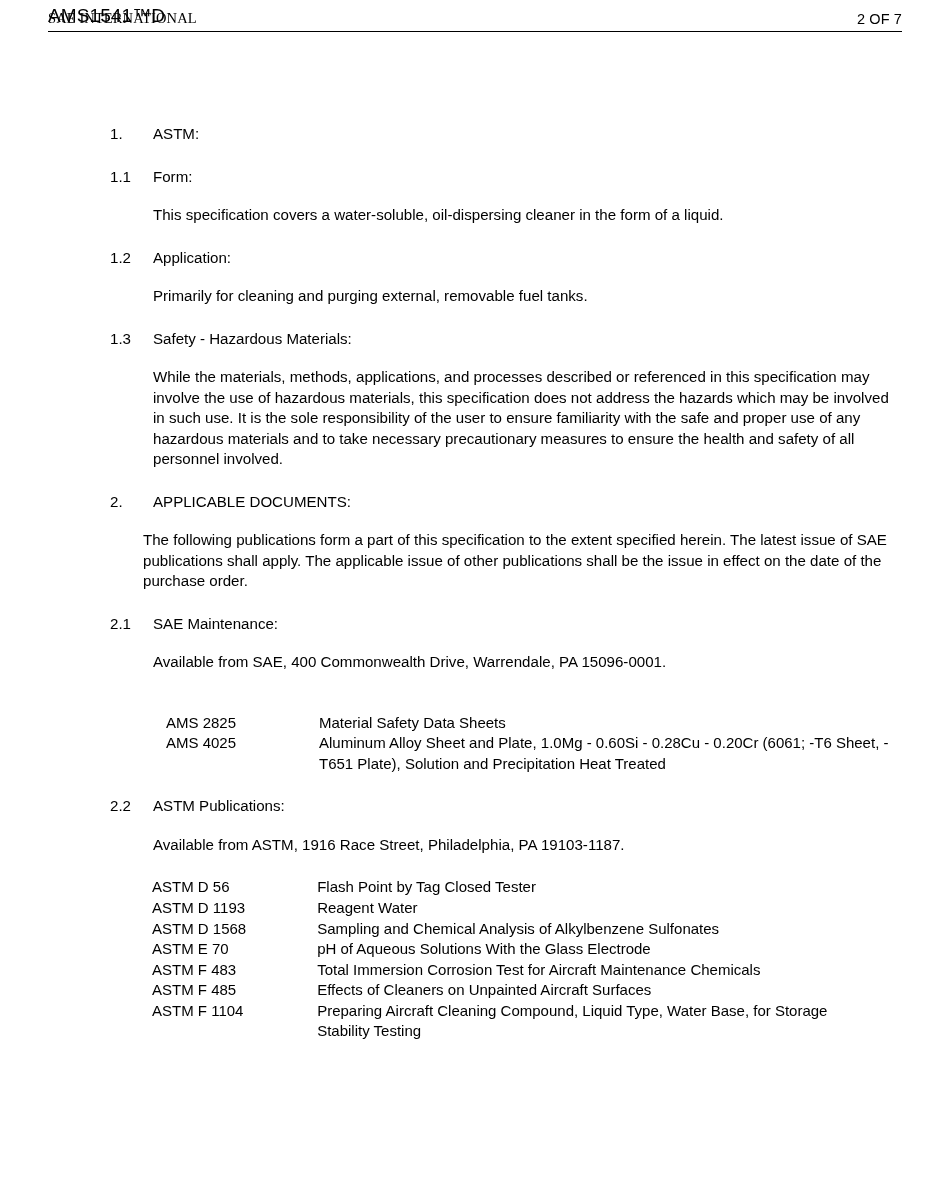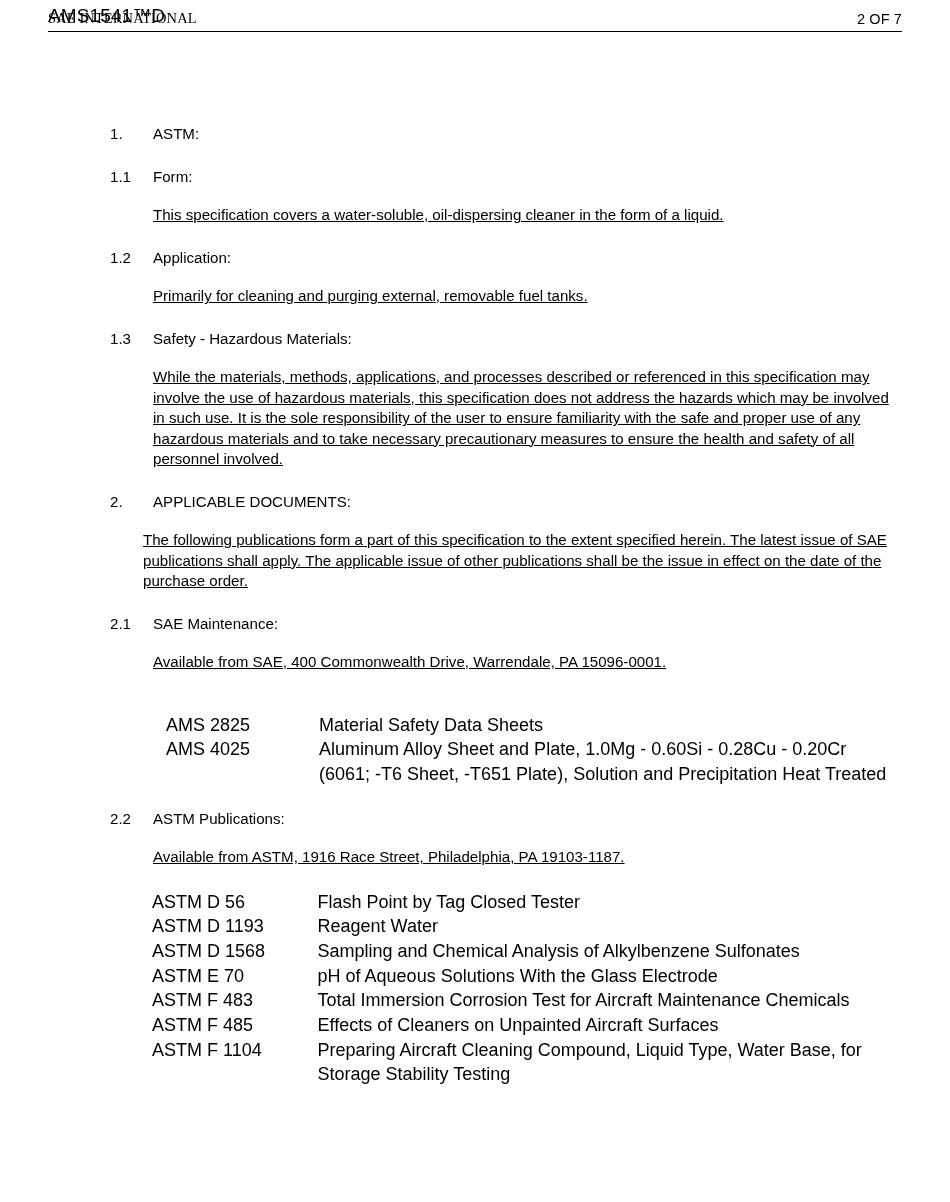--- a/index.html
+++ b/index.html
@@ -89,37 +89,36 @@
   .num-w1 { width: 43px; }   
   .num-w2 { width: 43px; }   
   .num-w3 { width: 57px; }   
 
   .heading {
     margin-top: 0;
   }
   .para {
     margin-left: 43px;
     width: 740px;
-    text-decoration: underline;
   }
 
   .gap-22 { height: 22px; }
   .gap-18 { height: 18px; }
 
   
   .reftable {
     margin-left: 56px;
     width: 730px;
     border-collapse: collapse;
   }
   .reftable td {
     vertical-align: top;
     padding: 0;
     line-height: 1.37;
-    font-size: 18px;
+    font-size: 15px;
   }
   .reftable td.code {
     width: 153px;
     white-space: nowrap;
   }
   .reftable td.desc {
     width: 577px;
   }
   .reftable.astm { margin-left: 42px; }
   .reftable.astm td.code { width: 167px; }

